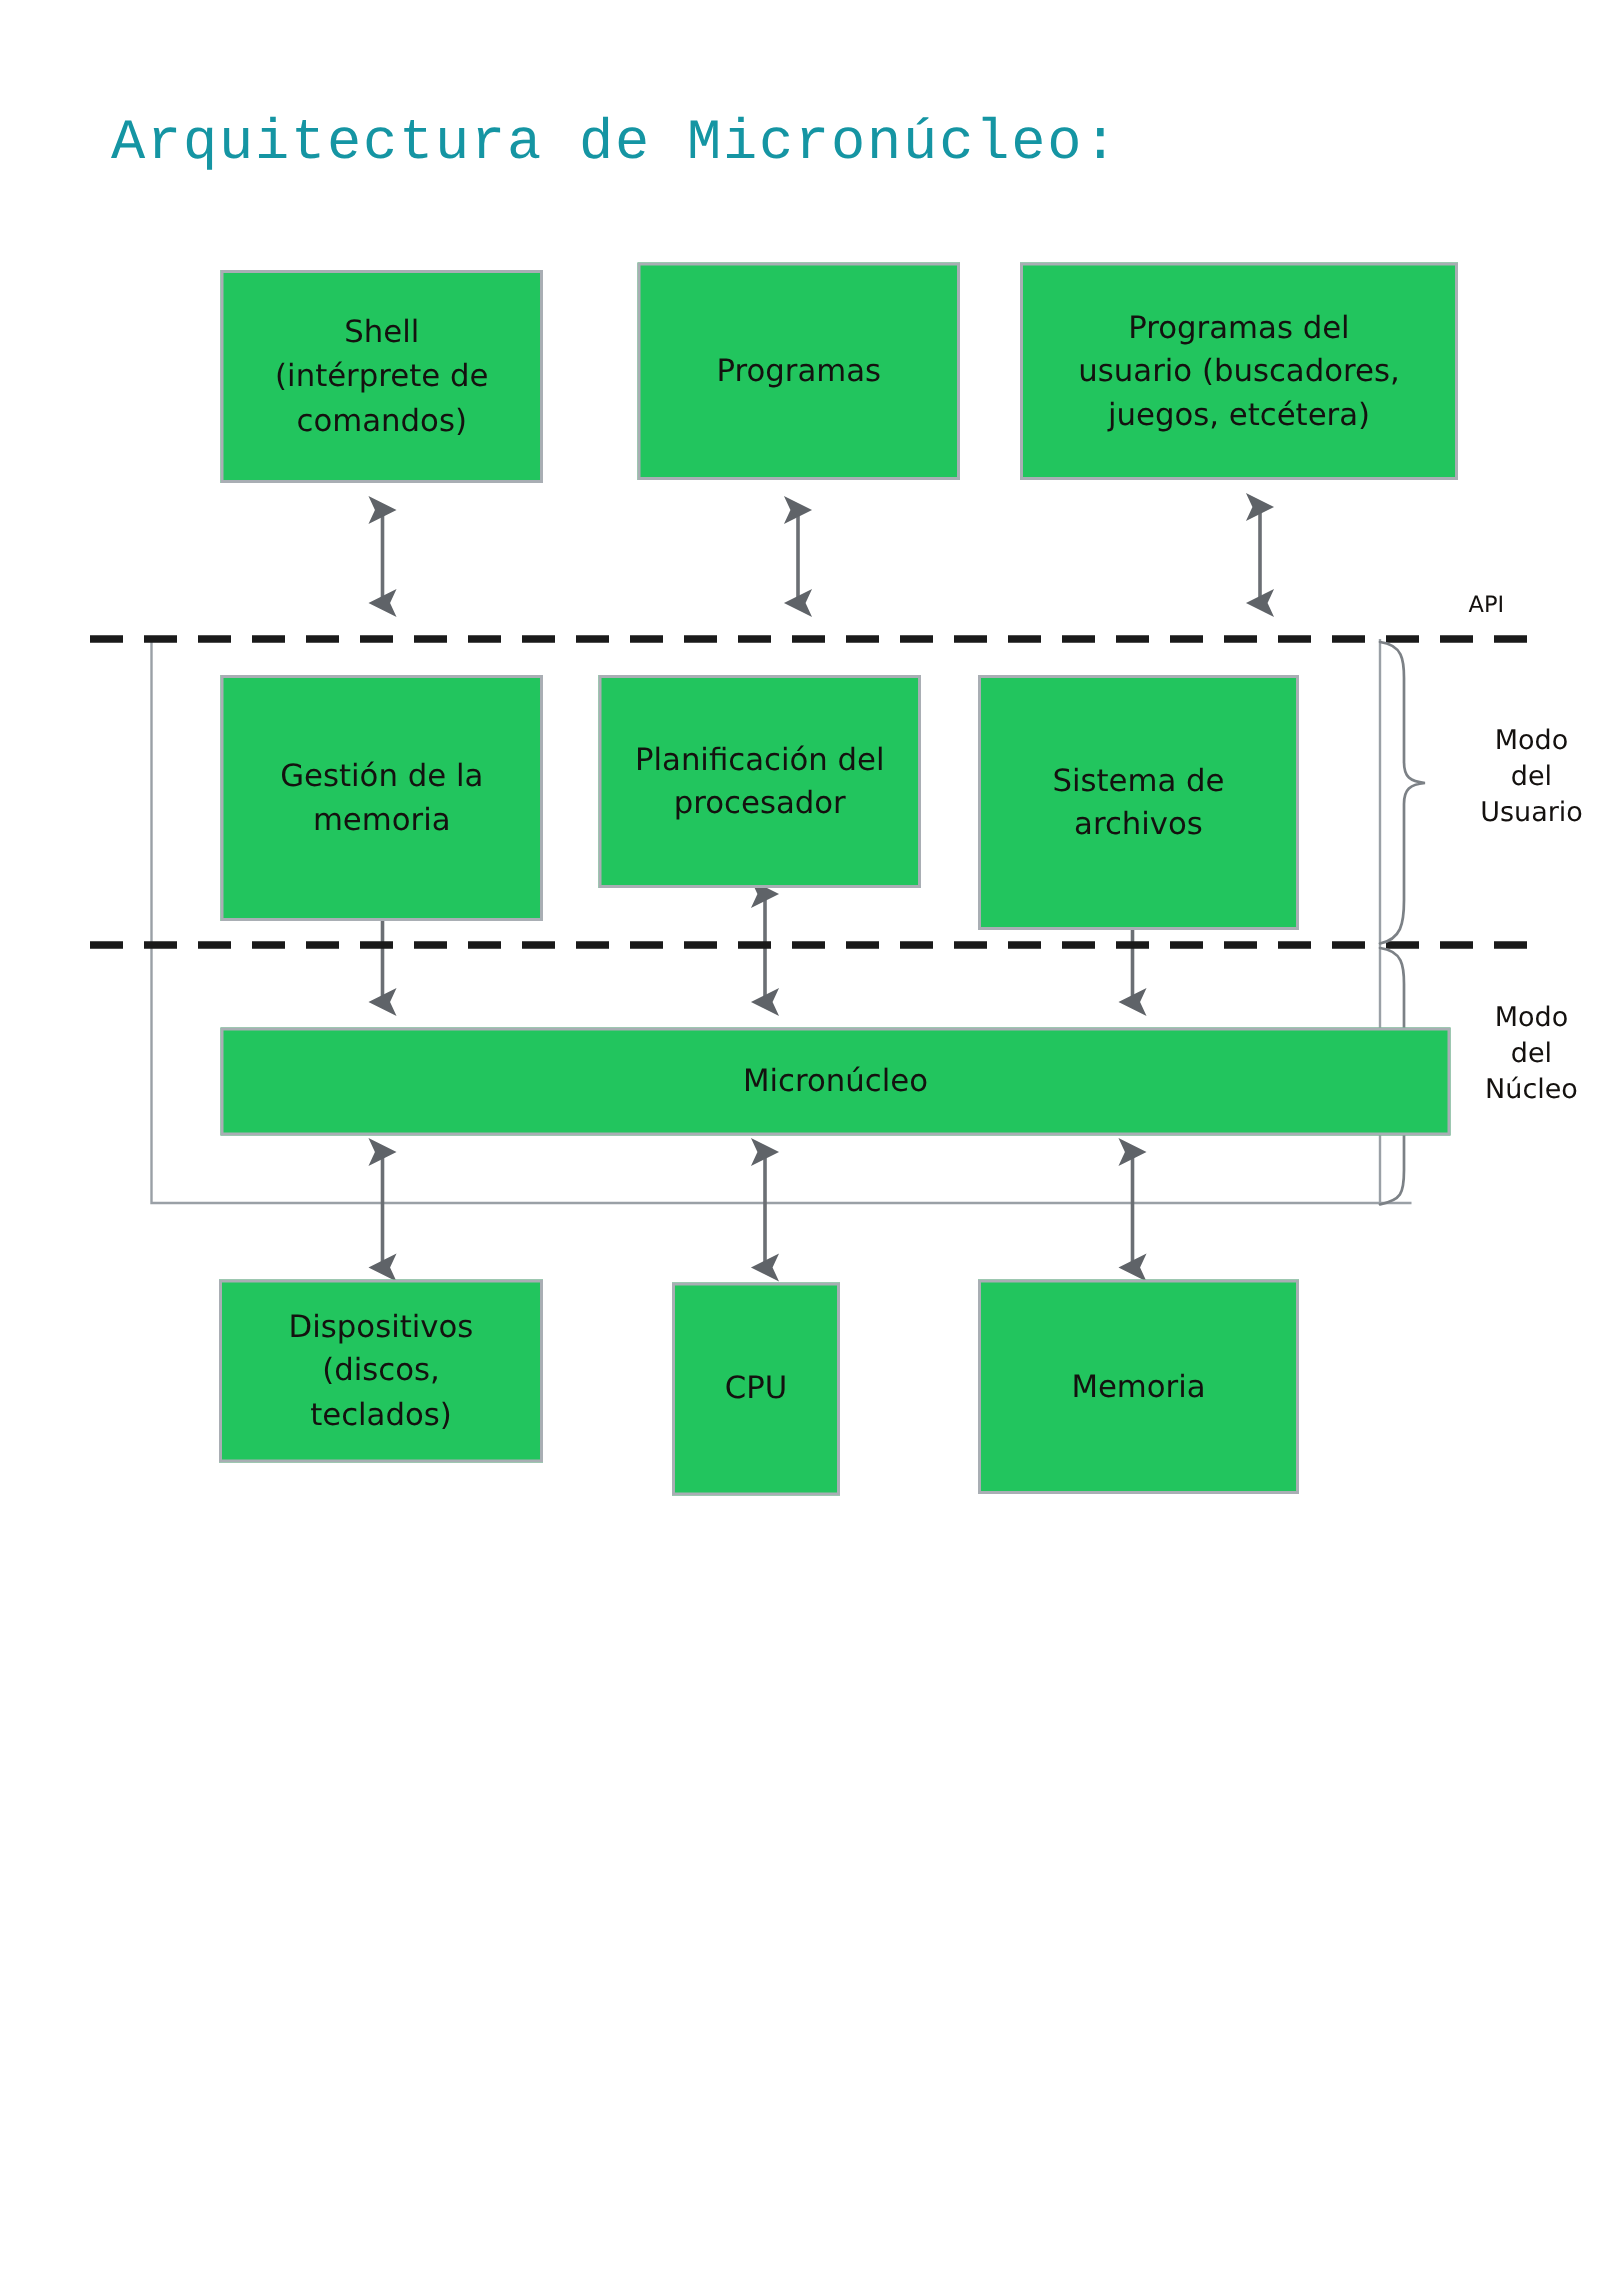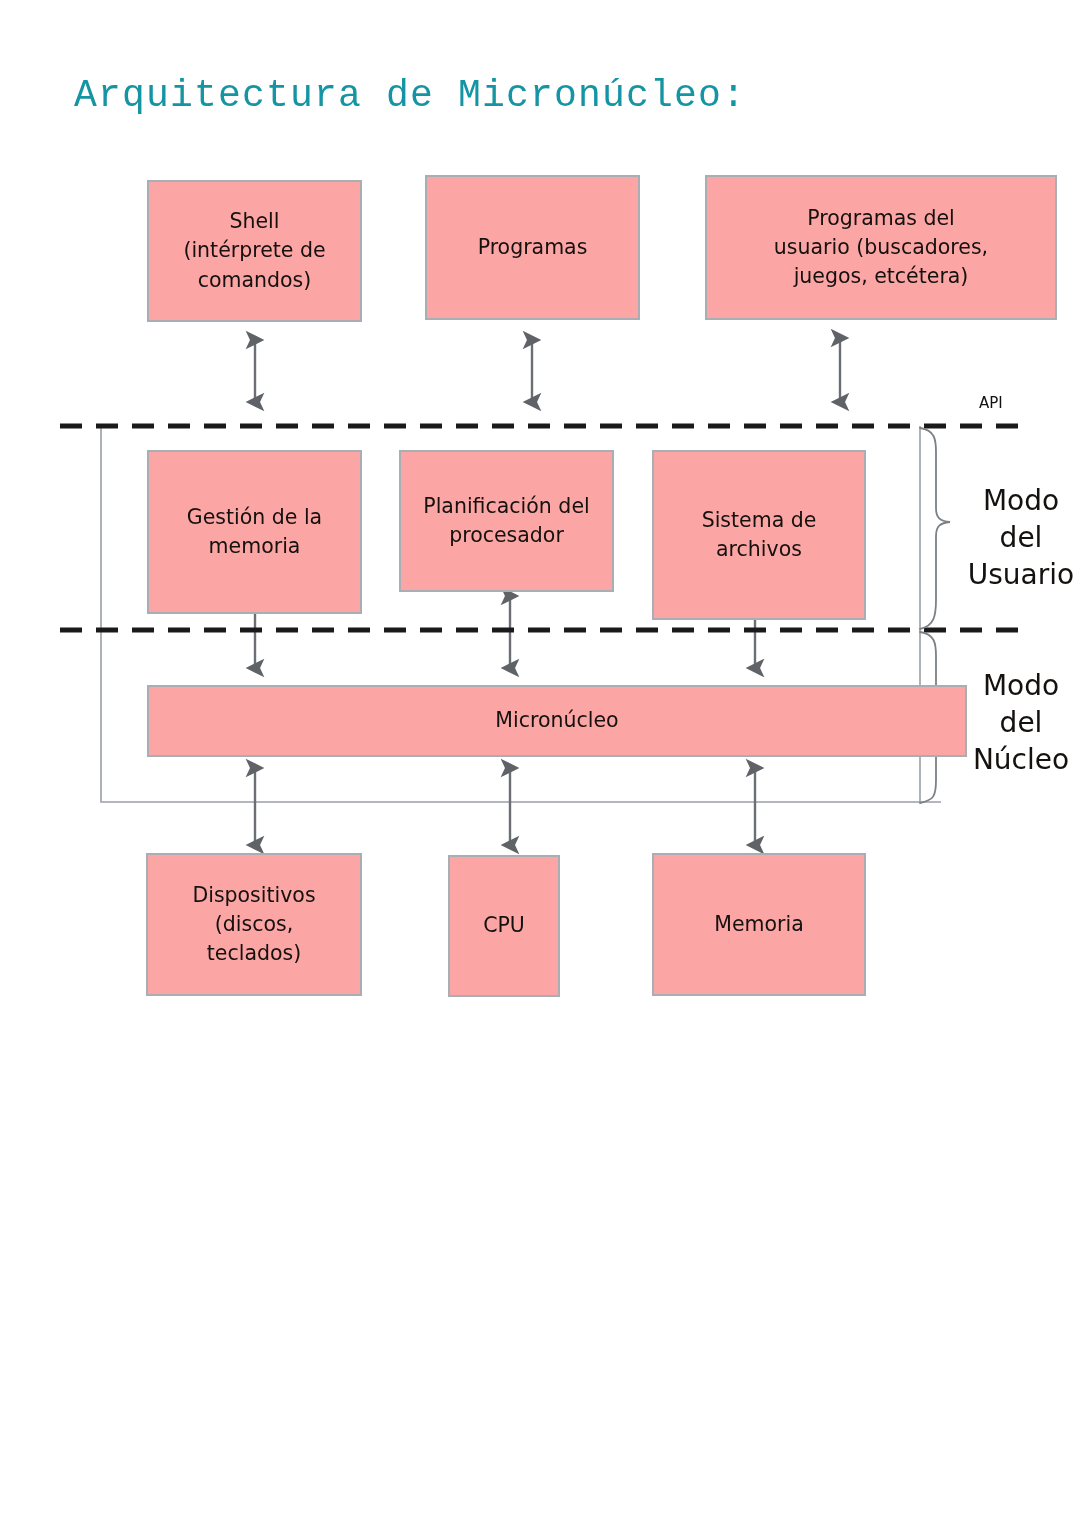--- a/index.html
+++ b/index.html
@@ -26,37 +26,37 @@
     top: 74px;
     font-family: Liberation Mono, monospace;
     font-size: 38px;
     letter-spacing: 1.2px;
     color: #1595a3;
     white-space: nowrap;
   }
   .box {
     position: absolute;
     box-sizing: border-box;
-    background: #fca5a5;
+    background: #22c55e;
     border: 2px solid #a9aeb4;
     display: flex;
     align-items: center;
     justify-content: center;
     text-align: center;
     color: #14110f;
     font-family: "DejaVu Sans", sans-serif;
     font-size: 20.5px;
     line-height: 1.42;
     padding: 4px 8px;
   }
   .box span { display: block; }
   .side-label {
     position: absolute;
     font-family: "DejaVu Sans", sans-serif;
-    font-size: 28px;
+    font-size: 18px;
     line-height: 1.33;
     color: #14110f;
     text-align: center;
     white-space: pre-line;
   }
   .api-label {
     position: absolute;
     font-family: "DejaVu Sans", sans-serif;
     font-size: 15px;
     color: #14110f;
@@ -120,21 +120,21 @@
 <div class="box" style="left:147px; top:180px; width:215px; height:142px;">
   <span style="white-space:pre-line;">Shell
 (intérprete de
 comandos)</span>
 </div>
 
 <div class="box" style="left:425px; top:175px; width:215px; height:145px;">
   <span style="white-space:pre-line;">Programas</span>
 </div>
 
-<div class="box" style="left:705px; top:175px; width:352px; height:145px;">
+<div class="box" style="left:680px; top:175px; width:292px; height:145px;">
   <span style="white-space:pre-line;">Programas del
 usuario (buscadores,
 juegos, etcétera)</span>
 </div>
 
 <div class="box" style="left:147px; top:450px; width:215px; height:164px;">
   <span style="white-space:pre-line;">Gestión de la
 memoria</span>
 </div>
 
@@ -145,21 +145,21 @@
 
 <div class="box" style="left:652px; top:450px; width:214px; height:170px;">
   <span style="white-space:pre-line;">Sistema de
 archivos</span>
 </div>
 
 <div class="box" style="left:147px; top:685px; width:820px; height:72px;">
   <span style="white-space:pre-line;">Micronúcleo</span>
 </div>
 
-<div class="box" style="left:146px; top:853px; width:216px; height:143px;">
+<div class="box" style="left:146px; top:853px; width:216px; height:122px;">
   <span style="white-space:pre-line;">Dispositivos
 (discos,
 teclados)</span>
 </div>
 
 <div class="box" style="left:448px; top:855px; width:112px; height:142px;">
   <span style="white-space:pre-line;">CPU</span>
 </div>
 
 <div class="box" style="left:652px; top:853px; width:214px; height:143px;">

